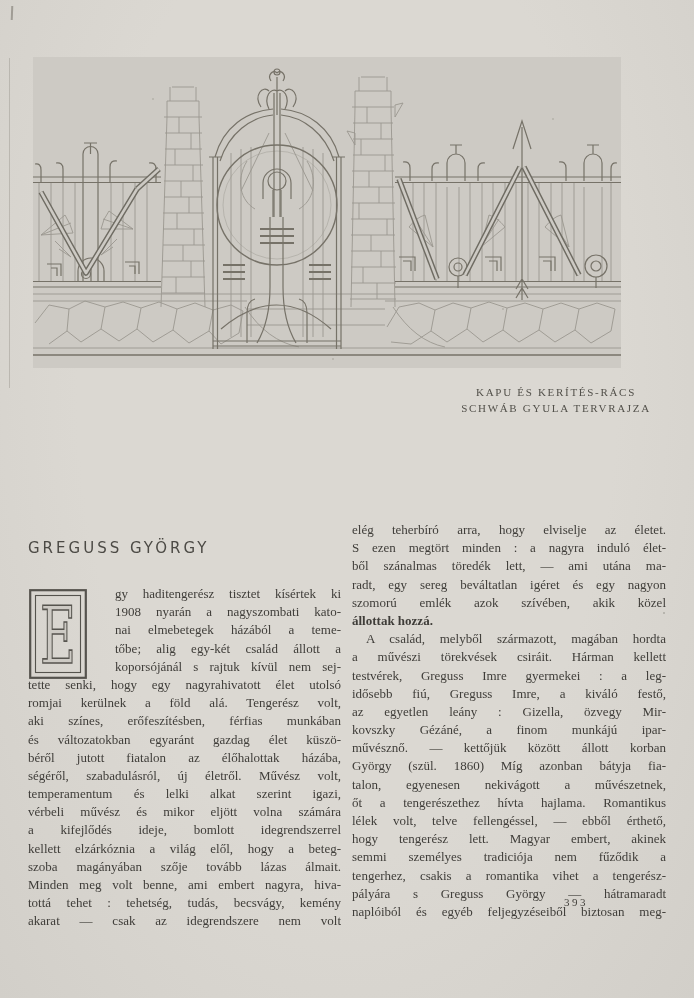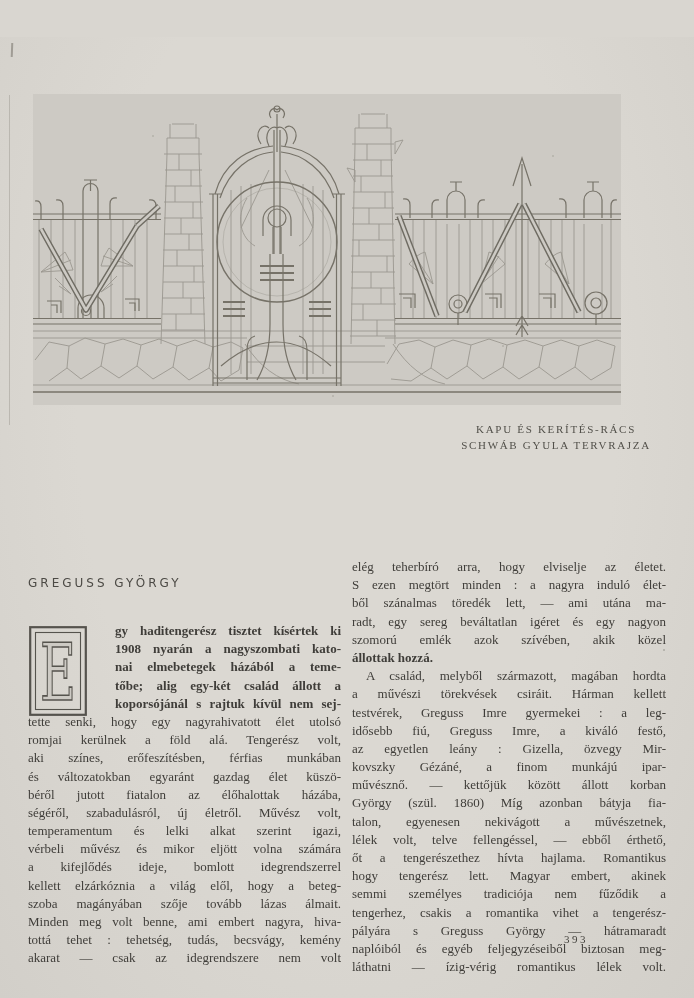--- a/index.html
+++ b/index.html
@@ -4,49 +4,48 @@
 <style>
   html,body{margin:0;padding:0;}
   body{
     width:694px;height:998px;position:relative;overflow:hidden;
     background:#d9d6d0;
     font-family:"Liberation Serif",serif;
   }
   .page{
     position:absolute;inset:0;
     background:radial-gradient(ellipse at 50% 38%, #dbd8d2 55%, #d2cfc9 100%);
-    margin-top:37px;
   }
   
   .tick{position:absolute;left:11px;top:6px;width:2px;height:14px;background:#8d8a82;opacity:.75;transform:rotate(2deg);}
   .gutter{position:absolute;left:9px;top:58px;width:1px;height:330px;background:rgba(118,115,107,.30);}
   .speck1{position:absolute;left:47px;top:257px;width:3px;height:3px;border-radius:50%;background:rgba(90,88,80,.35);}
   .speck2{position:absolute;left:663px;top:612px;width:2px;height:2px;border-radius:50%;background:rgba(90,88,80,.35);}
   
   .fig{position:absolute;left:33px;top:57px;}
   .caption{
     position:absolute;left:446px;top:385px;width:220px;
     text-align:center;font-size:11px;letter-spacing:1.7px;line-height:15.5px;
     color:#52504a;
   }
   
   .title{
     position:absolute;left:28px;top:539px;
     font-family:"DejaVu Sans",sans-serif;font-weight:400;
-    font-size:12px;letter-spacing:3px;color:#4c4a45;
+    font-size:15px;letter-spacing:3px;color:#4c4a45;
   }
   
   .col{position:absolute;font-size:13px;line-height:18.2px;color:#3f3d39;}
   .col-left{left:28px;top:585px;width:313px;}
   .col-right{left:352px;top:521px;width:314px;}
   .tline{
     height:18.2px;overflow:hidden;
     text-align:justify;text-align-last:justify;
   }
-  .tline.dc{margin-left:87px;font-weight:bold;}
+  .tline.dc{margin-left:87px;}
   .tline.ind{text-indent:14px;}
   .tline.noj{text-align-last:left;font-weight:bold;}
   .dropcap{position:absolute;left:1px;top:4px;width:58px;height:90px;}
   .pageno{
     position:absolute;left:564px;top:896px;
     font-size:11px;letter-spacing:2.5px;color:#45433e;
   }
 </style>
 </head>
 <body>
@@ -217,26 +216,25 @@
         <div class="tline noj">állottak hozzá.</div>
         <div class="tline ind">A család, melyből származott, magában hordta</div>
         <div class="tline">a művészi törekvések csiráit. Hárman kellett</div>
         <div class="tline">testvérek, Greguss Imre gyermekei : a leg-</div>
         <div class="tline">idősebb fiú, Greguss Imre, a kiváló festő,</div>
         <div class="tline">az egyetlen leány : Gizella, özvegy Mir-</div>
         <div class="tline">kovszky Gézáné, a finom munkájú ipar-</div>
         <div class="tline">művésznő. — kettőjük között állott korban</div>
         <div class="tline">György (szül. 1860) Míg azonban bátyja fia-</div>
         <div class="tline">talon, egyenesen nekivágott a művészetnek,</div>
+        <div class="tline">őt a tengerészethez hívta hajlama. Romantikus</div>
         <div class="tline">lélek volt, telve fellengéssel, — ebből érthető,</div>
-        <div class="tline">őt a tengerészethez hívta hajlama. Romantikus</div>
         <div class="tline">hogy tengerész lett. Magyar embert, akinek</div>
         <div class="tline">semmi személyes tradiciója nem fűződik a</div>
         <div class="tline">tengerhez, csakis a romantika vihet a tengerész-</div>
         <div class="tline">pályára s Greguss György — hátramaradt</div>
         <div class="tline">naplóiból és egyéb feljegyzéseiből biztosan meg-</div>
-        <div class="tline">láthatni — ízig-vérig romantikus lélek volt.</div>
       </div>
   </div>
 
   <div class="pageno">393</div>
 
 </div>
 
 </body></html>

